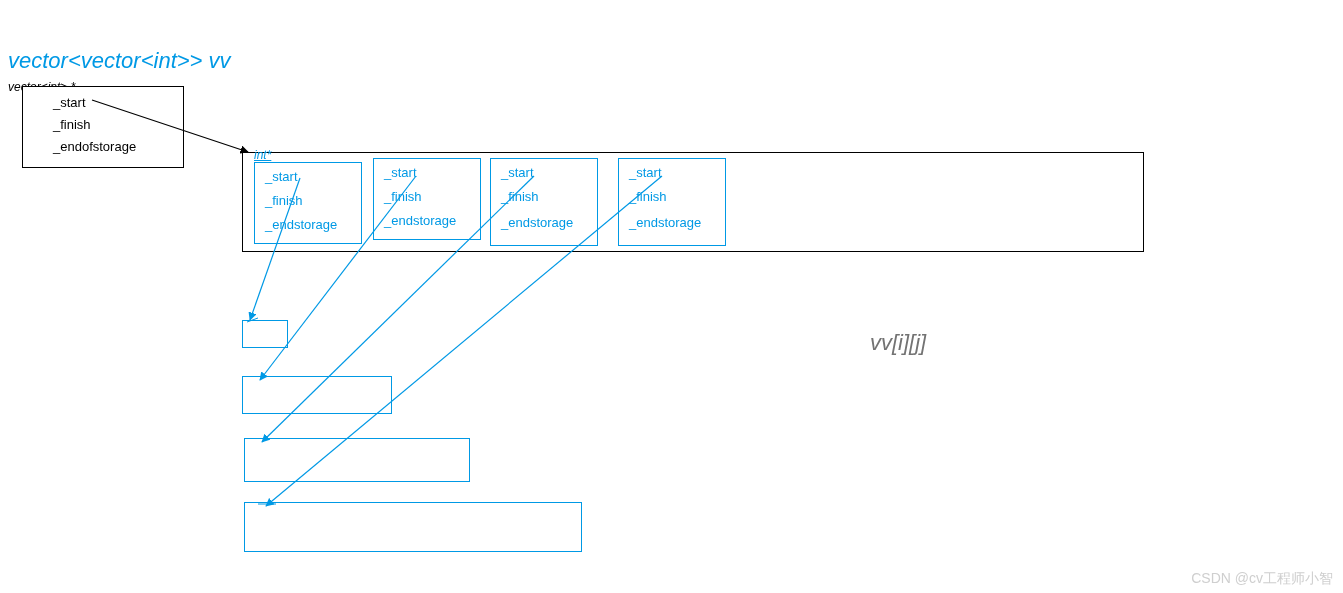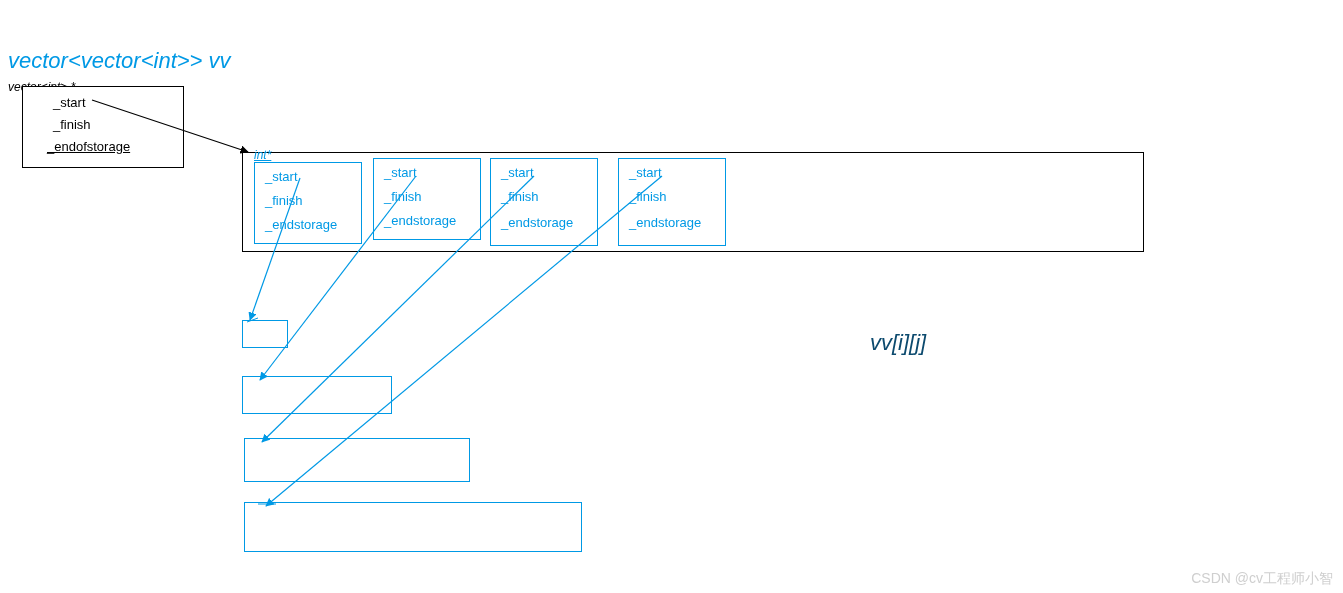--- a/index.html
+++ b/index.html
@@ -58,21 +58,21 @@
     color: #0099e5;
   }
   .blue-rect {
     position: absolute;
     border: 1.5px solid #0099e5;
     background: #fff;
   }
   .access-label {
     position: absolute;
     font-style: italic;
-    color: #0c4a6e;
+    color: #737373;
     font-size: 22px;
   }
   .watermark {
     position: absolute;
     right: 10px;
     bottom: 5px;
     color: #cfcfcf;
     font-size: 14px;
     font-family: Arial, sans-serif;
   }
@@ -85,21 +85,21 @@
 </style>
 </head>
 <body>
 
 <div class="title" style="left:8px; top:20px;margin-top:28px;">vector&lt;vector&lt;int&gt;&gt; vv</div>
 
 <div class="outer-label" style="left:8px; top:80px;">vector&lt;int&gt; *</div>
 <div class="outer-box" style="left:22px; top:86px; width:160px; height:80px;">
   <div class="outer-field" style="left:30px; top:8px;">_start</div>
   <div class="outer-field" style="left:30px; top:30px;">_finish</div>
-  <div class="outer-field" style="left:24px; top:52px;text-decoration:underline;">_endofstorage</div>
+  <div class="outer-field" style="left:30px; top:52px;">_endofstorage</div>
 </div>
 
 <div class="big-container" style="left:242px; top:152px; width:900px; height:98px;"></div>
 <div class="inner-label" style="left:254px; top:148px;">int*</div>
 
 <div class="inner-box" style="left:254px; top:162px; width:106px; height:80px;">
   <div class="inner-field" style="left:10px; top:6px;">_start</div>
   <div class="inner-field" style="left:10px; top:30px;">_finish</div>
   <div class="inner-field" style="left:10px; top:54px;">_endstorage</div>
 </div>

